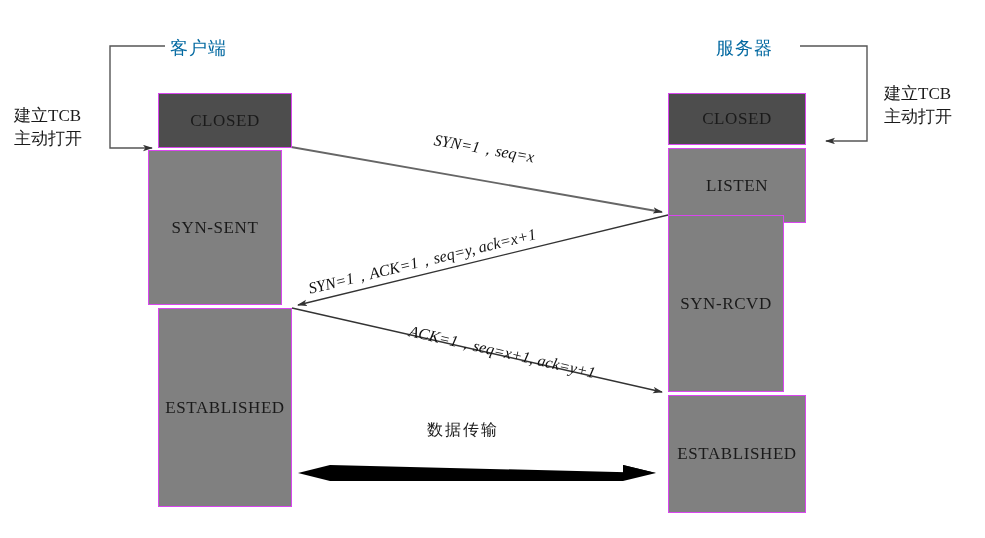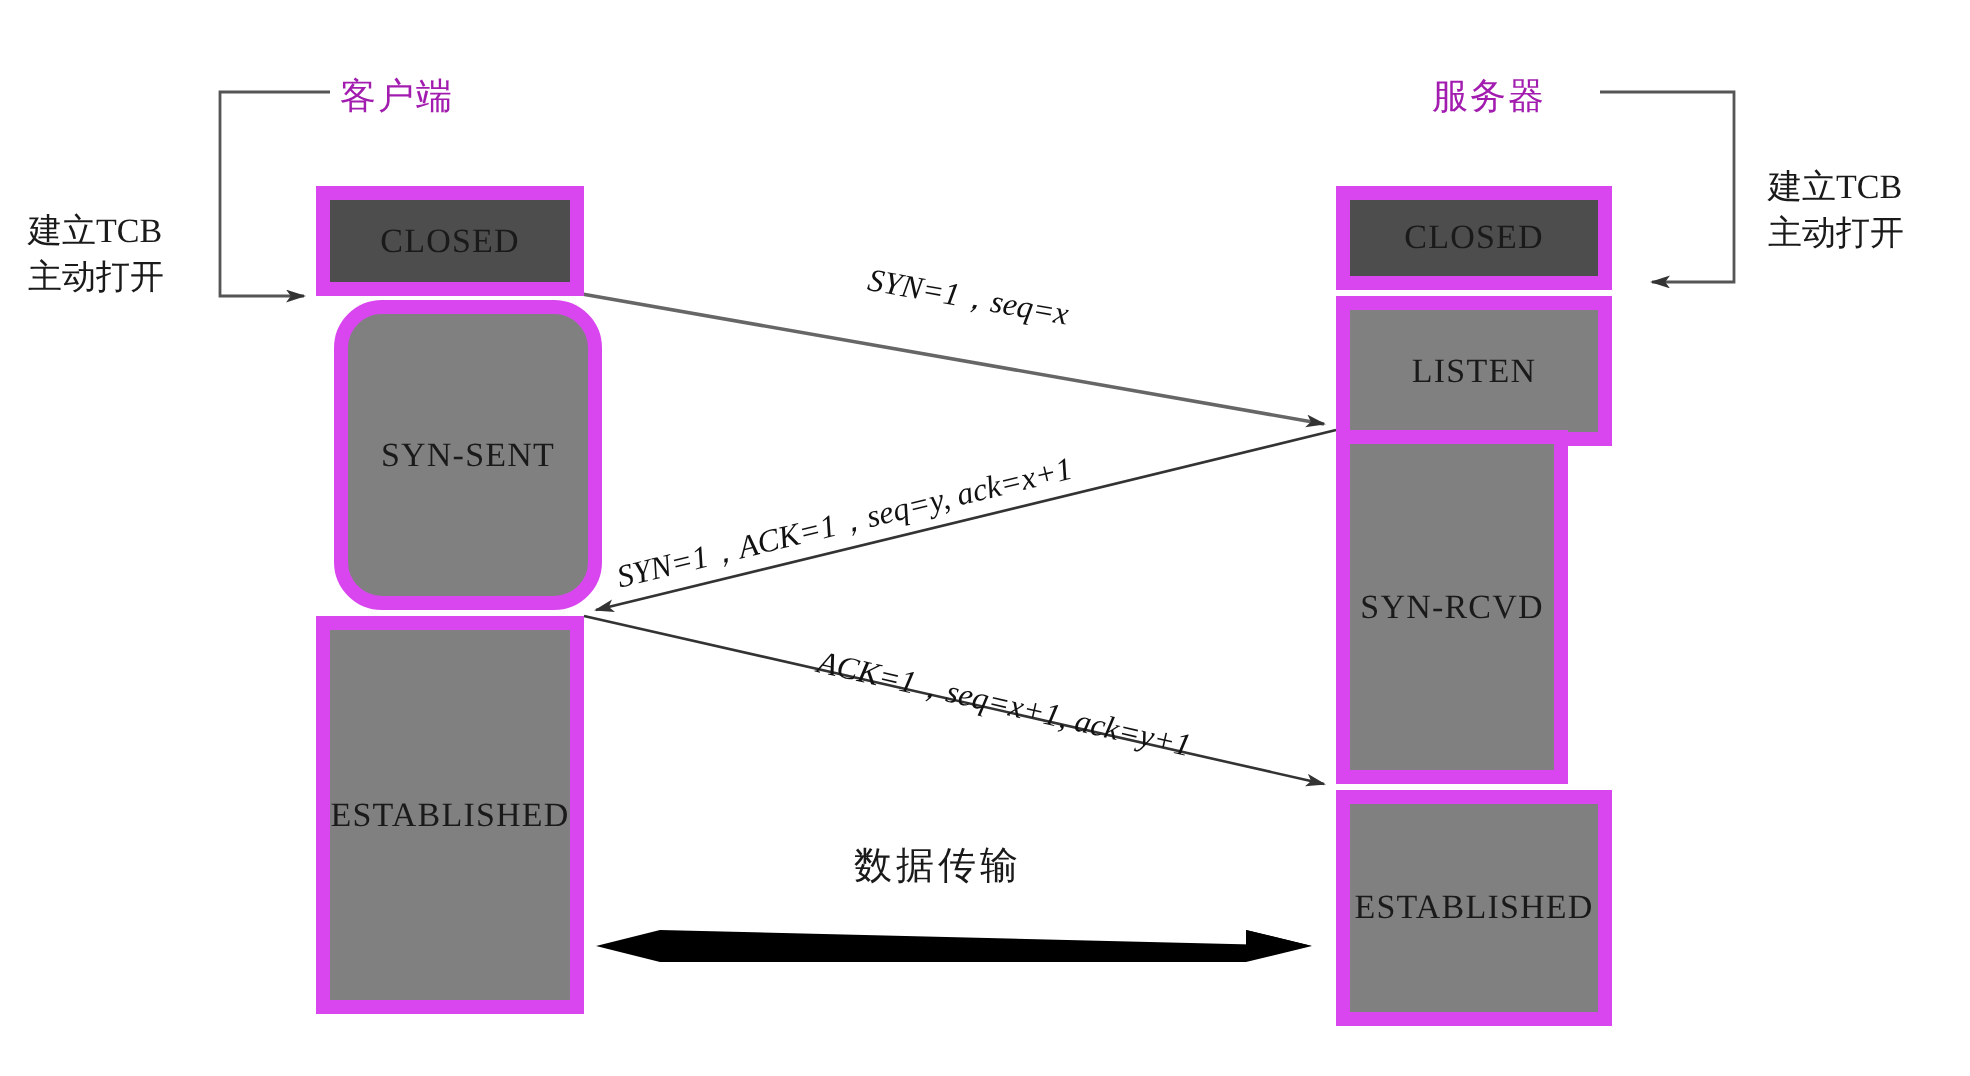--- a/index.html
+++ b/index.html
@@ -21,21 +21,21 @@
     position: absolute;
     left: 0;
     top: 0;
     width: 985px;
     height: 538px;
     pointer-events: none;
   }
   .state-box {
     position: absolute;
     box-sizing: border-box;
-    border: 7px solid #d946ef;
+    border: 1px solid #d946ef;
     display: flex;
     align-items: center;
     justify-content: center;
     font-family: "Liberation Serif", serif;
     font-size: 17px;
     letter-spacing: 0.6px;
     color: #1a1a1a;
     background: #808080;
   }
   .state-box.dark {
@@ -47,37 +47,37 @@
     font-size: 17px;
     line-height: 1.35;
     color: #1a1a1a;
     white-space: nowrap;
     margin-top: 21px;
   }
   .endpoint-label {
     position: absolute;
     font-family: "Liberation Serif", serif;
     font-size: 18px;
-    color: #a21caf;
+    color: #0369a1;
     white-space: nowrap;
     letter-spacing: 1px;
   }
   .msg-label {
     position: absolute;
     font-family: "Liberation Serif", serif;
     font-style: italic;
     font-size: 16px;
     color: #111111;
     white-space: nowrap;
     transform-origin: left center;
   }
   .data-label {
     position: absolute;
     font-family: "Liberation Serif", serif;
-    font-size: 19px;
+    font-size: 16px;
     letter-spacing: 2px;
     color: #1a1a1a;
     white-space: nowrap;
   }
 </style>
 </head>
 <body>
 
 <div id="canvas">
 
@@ -127,21 +127,21 @@
     <div>主动打开</div>
   </div>
 
   <div class="side-label" style="left:884px; top:62px;">
     <div>建立TCB</div>
     <div>主动打开</div>
   </div>
 
   <div class="state-box dark" style="left:158px; top:93px; width:134px; height:55px;">CLOSED</div>
 
-  <div class="state-box" style="left:167px; top:150px; width:134px; height:155px;border-radius:24px;">SYN-SENT</div>
+  <div class="state-box" style="left:148px; top:150px; width:134px; height:155px;">SYN-SENT</div>
 
   <div class="state-box" style="left:158px; top:308px; width:134px; height:199px;">ESTABLISHED</div>
 
   <div class="state-box dark" style="left:668px; top:93px; width:138px; height:52px;">CLOSED</div>
 
   <div class="state-box" style="left:668px; top:148px; width:138px; height:75px;">LISTEN</div>
 
   <div class="state-box" style="left:668px; top:215px; width:116px; height:177px;">SYN-RCVD</div>
 
   <div class="state-box" style="left:668px; top:395px; width:138px; height:118px;">ESTABLISHED</div>

